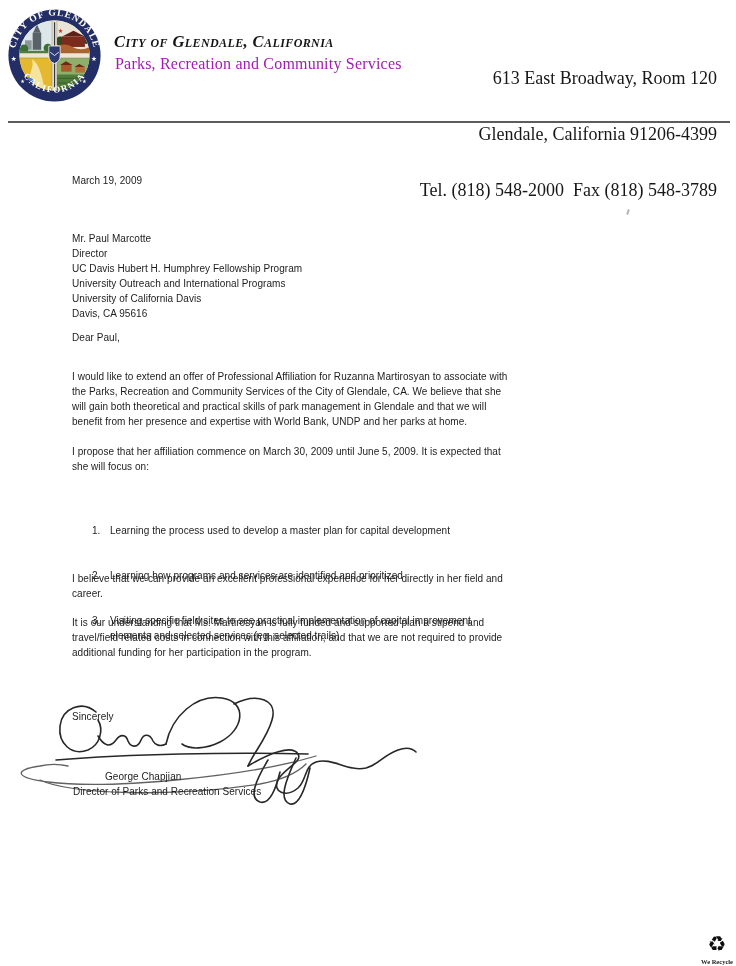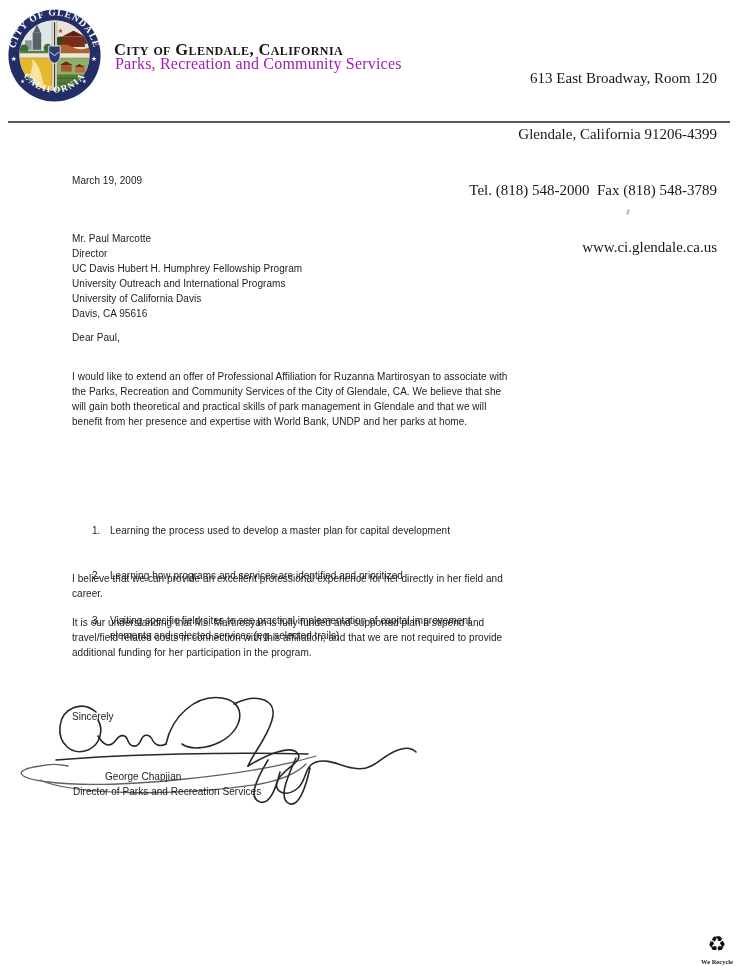--- a/index.html
+++ b/index.html
@@ -4,31 +4,31 @@
 <style>
   html,body{margin:0;padding:0;background:#e8e8e8;}
   .page{
     position:relative; width:736px; height:966px; background:#ffffff;
     overflow:hidden; font-family:"Liberation Sans", sans-serif; color:#1d1d1d;
   }
   .abs{position:absolute;}
   
   .seal{left:7px; top:6px; width:95px; height:99px;}
   .org-name{
-    left:114px; top:40px; font-family:"Liberation Serif", serif;
+    left:114px; top:32px; font-family:"Liberation Serif", serif;
     font-variant:small-caps; font-weight:bold; font-size:16.5px; letter-spacing:.4px;
-    color:#151515; white-space:pre;
+    color:#151515; white-space:pre;font-style:italic;
   }
   .dept-name{
     left:115px; top:55px; font-family:"Liberation Serif", serif;
     font-weight:500; font-size:16px; letter-spacing:.2px; color:#a21caf; white-space:pre;
   }
   .contact{
     top:31px; right:19px; text-align:right; font-family:"Liberation Serif", serif;
-    font-size:15px; line-height:18.8px; font-weight:500; color:#171717; white-space:pre;
+    font-size:18px; line-height:18.8px; font-weight:500; color:#171717; white-space:pre;
   }
   .rule{left:8px; top:121px; width:722px; height:2px; background:#3f3f3f; opacity:.85;}
   
   .bodytext{font-size:10px; line-height:15px; letter-spacing:.05px; white-space:pre; color:#1c1c1c;}
   .date{left:72px; top:173px;}
   .recipient{left:72px; top:231px;}
   .salutation{left:72px; top:330px;}
   .p1{left:72px; top:369px;}
   .p2{left:72px; top:444px;}
   .list{left:92px; top:493px;}
@@ -115,37 +115,38 @@
     <text x="79" y="79" font-family="DejaVu Sans, sans-serif" font-size="5.5" fill="#ffffff">★</text>
   </svg>
 
   <div class="abs org-name">City of Glendale, California</div>
   <div class="abs dept-name">Parks, Recreation and Community Services</div>
 
   <div class="abs contact">
     <div>613 East Broadway, Room 120</div>
     <div>Glendale, California 91206-4399</div>
     <div>Tel. (818) 548-2000  Fax (818) 548-3789</div>
-    <div>www.ci.glendale.ca.us</div>
   </div>
 
   <div class="abs rule"></div>
 
   <div class="abs bodytext date">March 19, 2009</div>
   <div class="abs bodytext recipient">Mr. Paul Marcotte
 Director
 UC Davis Hubert H. Humphrey Fellowship Program
 University Outreach and International Programs
 University of California Davis
 Davis, CA 95616</div>
   <div class="abs bodytext salutation">Dear Paul,</div>
   <div class="abs bodytext p1">I would like to extend an offer of Professional Affiliation for Ruzanna Martirosyan to associate with
 the Parks, Recreation and Community Services of the City of Glendale, CA. We believe that she
 will gain both theoretical and practical skills of park management in Glendale and that we will
 benefit from her presence and expertise with World Bank, UNDP and her parks at home.</div>
+  <div class="abs bodytext p2">I propose that her affiliation commence on March 30, 2009 until June 5, 2009. It is expected that
+she will focus on:</div>
 
   <div class="abs bodytext list">
     <div class="list-row">
       <span class="list-num">1.</span>
       <span>Learning the process used to develop a master plan for capital development</span>
     </div>
     <div class="list-row">
       <span class="list-num">2.</span>
       <span>Learning how programs and services are identified and prioritized</span>
     </div>

